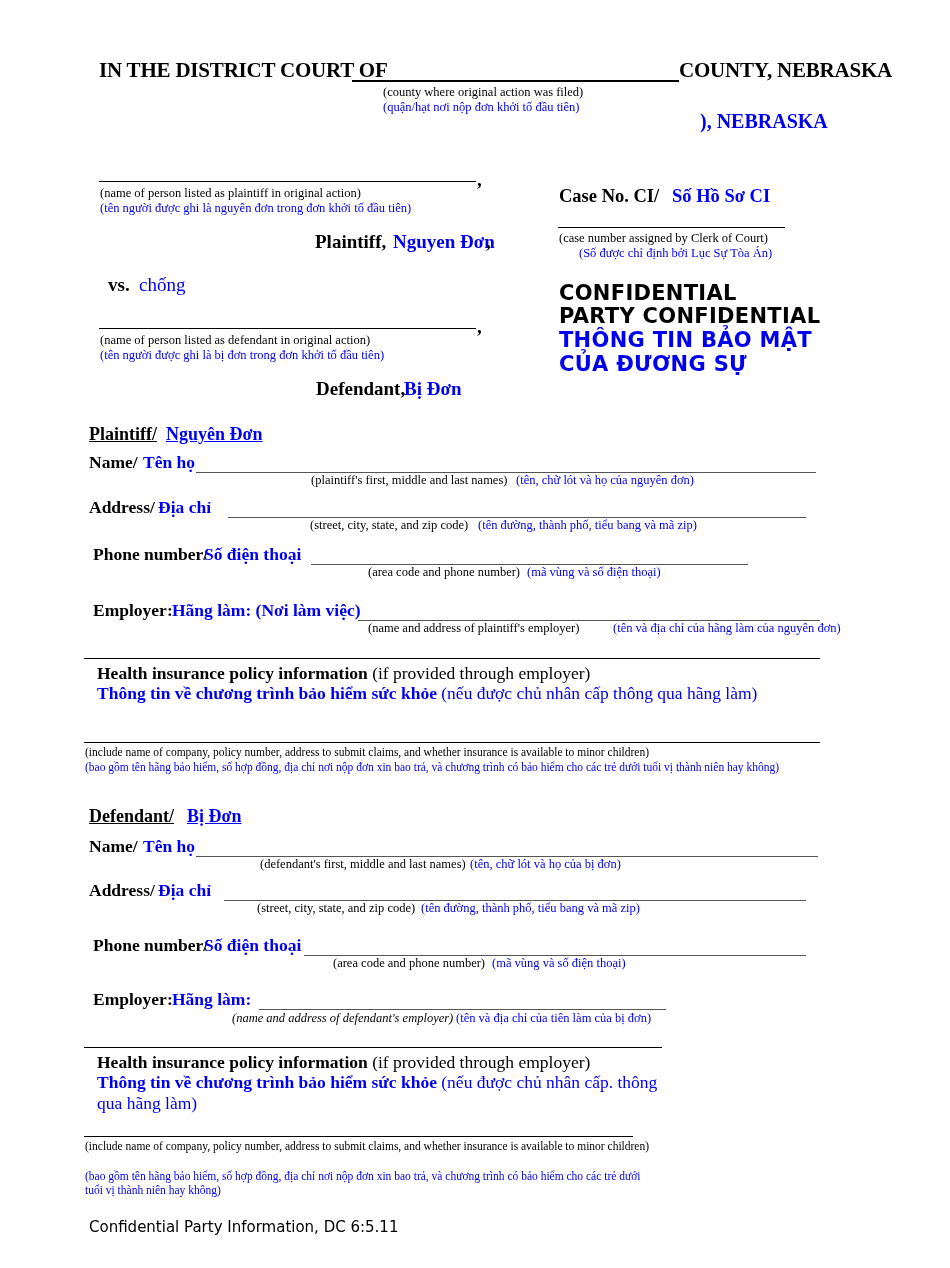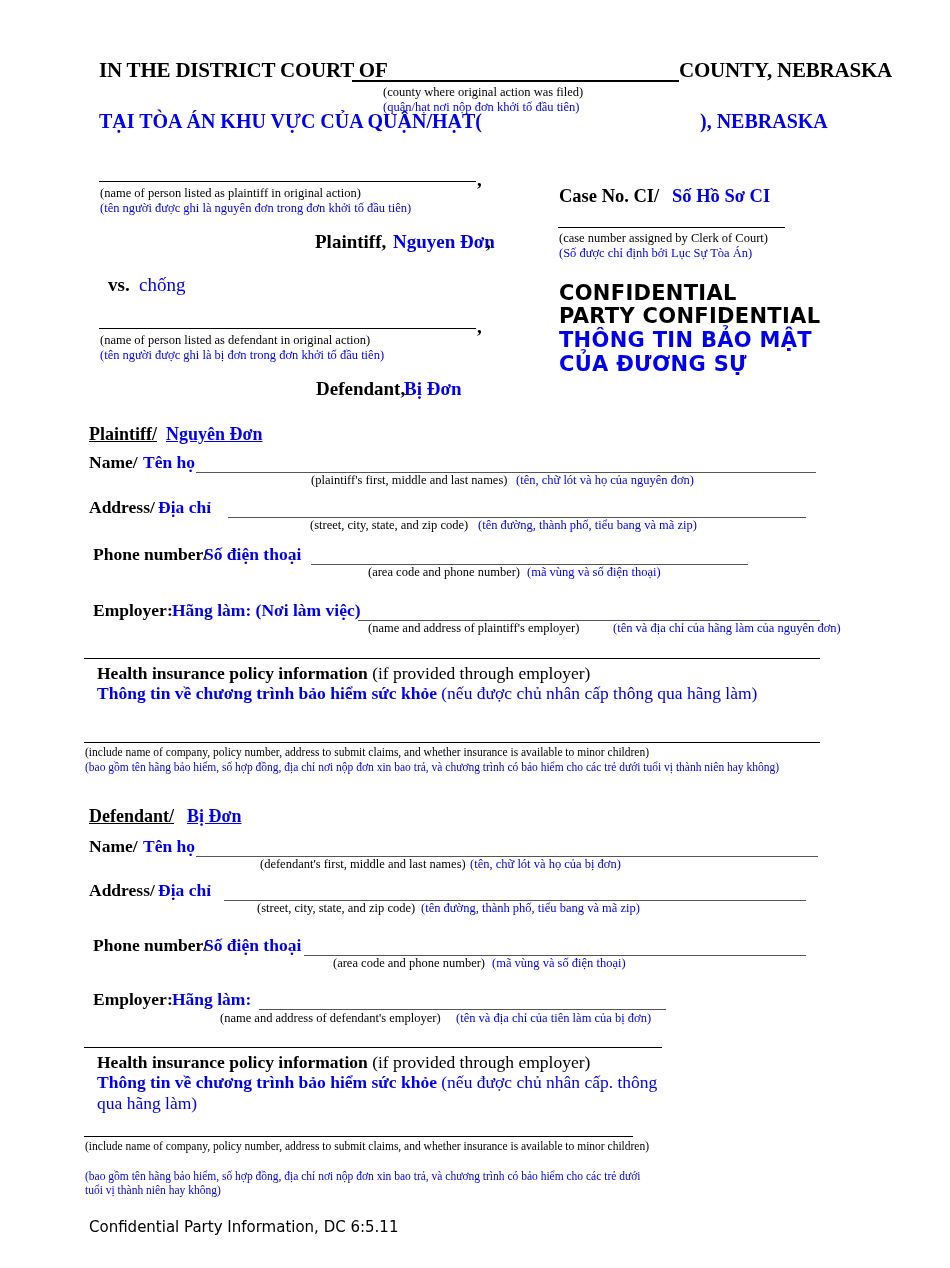--- a/index.html
+++ b/index.html
@@ -99,21 +99,20 @@
   <div class="abs h-court" style="left:99px; top:58px;">IN THE DISTRICT COURT OF</div>
 
   <div class="rule rule-thick" style="left:352px; top:80px; width:327px;"></div>
 
   <div class="abs h-court" style="left:679px; top:58px;">COUNTY, NEBRASKA</div>
 
   <div class="abs cap" style="left:383px; top:85px;">(county where original action was filed)</div>
 
   <div class="abs cap blue" style="left:383px; top:100px;">(quận/hạt nơi nộp đơn khởi tố đầu tiên)</div>
 
-  <div class="abs h-viet" style="left:99px; top:110px;">TẠI TÒA ÁN KHU VỰC CỦA QUẬN/HẠT(</div>
 
   <div class="abs h-viet" style="left:700px; top:110px;">), NEBRASKA</div>
 
   <div class="rule" style="left:99px; top:181px; width:377px;"></div>
   <div class="abs h-party" style="left:477px; top:169px;">,</div>
 
   <div class="abs cap" style="left:100px; top:186px;">(name of person listed as plaintiff in original action)</div>
   <div class="abs cap blue" style="left:100px; top:201px;">(tên người được ghi là nguyên đơn trong đơn khởi tố đầu tiên)</div>
 
   <div class="abs h-party" style="left:315px; top:231px;">Plaintiff,</div>
@@ -131,21 +130,21 @@
 
   <div class="abs h-party" style="left:316px; top:378px;">Defendant,</div>
   <div class="abs h-party blue" style="left:404px; top:378px;">Bị Đơn</div>
 
   <div class="abs h-case" style="left:559px; top:186px;">Case No. CI/</div>
   <div class="abs h-case blue" style="left:672px; top:186px;">Số Hồ Sơ CI</div>
 
   <div class="rule" style="left:558px; top:227px; width:227px;"></div>
 
   <div class="abs cap" style="left:559px; top:231px;">(case number assigned by Clerk of Court)</div>
-  <div class="abs cap blue" style="left:559px; top:246px;">(Số được chỉ định bởi Lục Sự Tòa Án)</div>
+  <div class="abs cap blue" style="left:579px; top:246px;">(Số được chỉ định bởi Lục Sự Tòa Án)</div>
 
   <div class="abs h-title" style="left:559px; top:281px;">CONFIDENTIAL</div>
   <div class="abs h-title" style="left:559px; top:304px;">PARTY CONFIDENTIAL</div>
   <div class="abs h-title blue" style="left:559px; top:328px;">THÔNG TIN BẢO MẬT</div>
   <div class="abs h-title blue" style="left:559px; top:352px;">CỦA ĐƯƠNG SỰ</div>
 
   <div class="abs h-section ul" style="left:89px; top:424px;">Plaintiff/</div>
   <div class="abs h-section ul blue" style="left:166px; top:424px;">Nguyên Đơn</div>
 
   <div class="abs h-field" style="left:89px; top:452px;">Name/</div>
@@ -203,21 +202,21 @@
 
   <div class="abs h-field" style="left:93px; top:935px;">Phone number/</div>
   <div class="abs h-field blue" style="left:204px; top:935px;">Số điện thoại</div>
   <div class="rule rule-gray" style="left:304px; top:955px; width:502px;"></div>
   <div class="abs cap" style="left:333px; top:956px;">(area code and phone number)</div>
   <div class="abs cap blue" style="left:492px; top:956px;">(mã vùng và số điện thoại)</div>
 
   <div class="abs h-field" style="left:93px; top:989px;">Employer:</div>
   <div class="abs h-field blue" style="left:172px; top:989px;">Hãng làm:</div>
   <div class="rule rule-gray" style="left:259px; top:1009px; width:407px;"></div>
-  <div class="abs cap" style="left:220px; top:1011px;">(name and address of defendant's employer)</div>
+  <div class="abs cap" style="left:232px; top:1011px;font-style:italic;">(name and address of defendant's employer)</div>
   <div class="abs cap blue" style="left:456px; top:1011px;">(tên và địa chỉ của tiên làm của bị đơn)</div>
 
   <div class="rule" style="left:84px; top:1047px; width:578px;"></div>
 
   <div class="abs h-health" style="left:89px; top:1052px;">
     <span class="bold">Health insurance policy information</span><span> (if provided through employer)</span>
   </div>
 
   <div class="abs h-health blue wrapline" style="left:89px; top:1072px; width:570px; line-height:21px;">
     <span class="bold">Thông tin về chương trình bảo hiểm sức khỏe</span><span> (nếu được chủ nhân cấp. thông qua hãng làm)</span>

